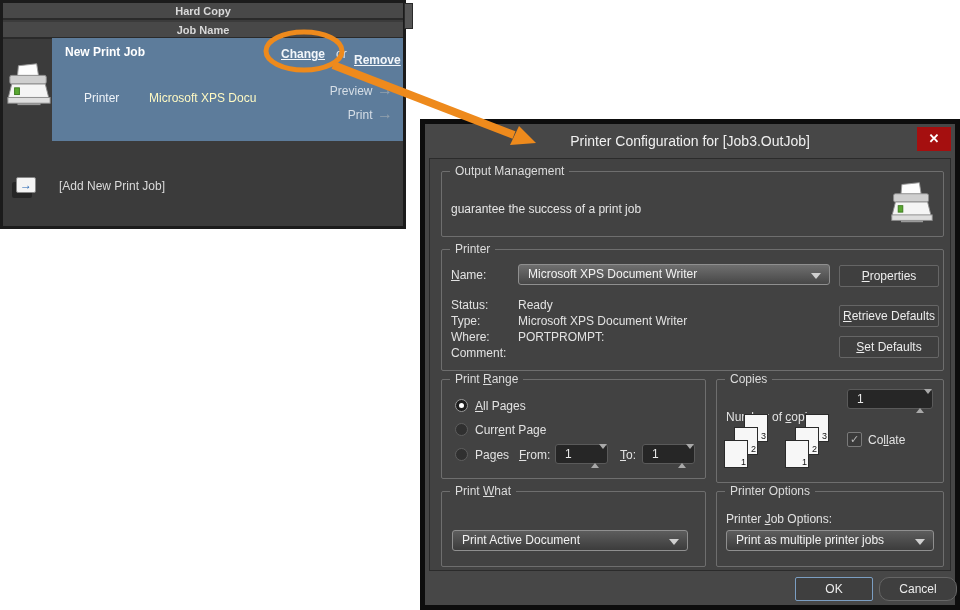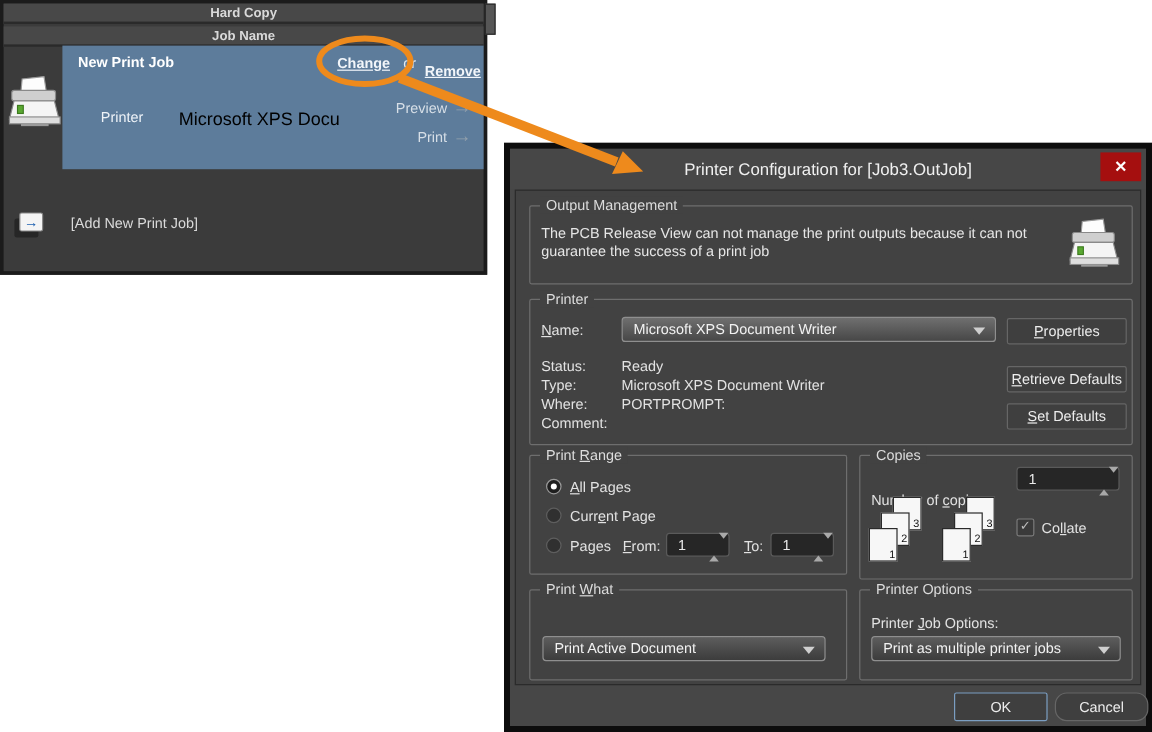--- a/index.html
+++ b/index.html
@@ -72,21 +72,21 @@
     </div>
 
     <div id="job-row" class="abs">
       <span class="abs" style="left:13px; top:7px; font-weight:bold; font-size:12px;">New Print Job</span>
 
       <span class="abs" style="left:229px; top:6px;"><span class="job-link">Change</span></span>
       <span class="abs" style="left:284px; top:6px;"><span class="job-or">or</span></span>
       <span class="abs" style="left:302px; top:12px;"><span class="job-link">Remove</span></span>
 
       <span class="abs" style="left:32px; top:53px; font-size:12px; color:#eef3f8;">Printer</span>
-      <span class="abs" style="left:97px; top:53px; font-size:15px; color:#000000;">Microsoft XPS Docu</span>
+      <span class="abs" style="left:97px; top:53px; font-size:12px; color:#fef9c3;">Microsoft XPS Docu</span>
 
       <span class="abs" style="right:10px; top:43px;">
         <span class="nav-link">Preview</span>
         <span class="nav-arrow">→</span>
       </span>
       <span class="abs" style="right:10px; top:67px;">
         <span class="nav-link">Print</span>
         <span class="nav-arrow">→</span>
       </span>
     </div>
@@ -102,21 +102,20 @@
   <div id="dialog" class="abs">
     <div id="dialog-titlebar" class="abs">
       <div id="dialog-title">Printer Configuration for [Job3.OutJob]</div>
       <div id="close-button" class="abs"><span>✕</span></div>
     </div>
 
     <div id="dialog-inner" class="abs">
 
       <div class="group" style="left:11px; top:12px; width:503px; height:66px;">
         <span class="legend">Output Management</span>
-        <span class="lbl" style="left:9px; top:15px; color:#e6e6e6;">The PCB Release View can not manage the print outputs because it can not</span>
         <span class="lbl" style="left:9px; top:30px; color:#e6e6e6;">guarantee the success of a print job</span>
         <span class="abs" style="right:8px; top:8px;">
           <svg width="46" height="44" viewBox="0 0 50 46">
             <polygon points="13,15 14,4 33,2 35,15" fill="#fdfdfd" stroke="#9a9a9a"></polygon>
             <rect x="5" y="14" width="38" height="9" rx="2" fill="#cfcfcf" stroke="#8a8a8a"></rect>
             <polygon points="7,23 42,23 46,39 3,39" fill="#f5f5f5" stroke="#8a8a8a"></polygon>
             <rect x="3" y="37" width="44" height="6" fill="#dedede" stroke="#8a8a8a"></rect>
             <rect x="10" y="27" width="5" height="7" fill="#5aa832" stroke="#3c7a1e"></rect>
             <rect x="13" y="43" width="24" height="2" fill="#9a9a9a"></rect>
           </svg>

